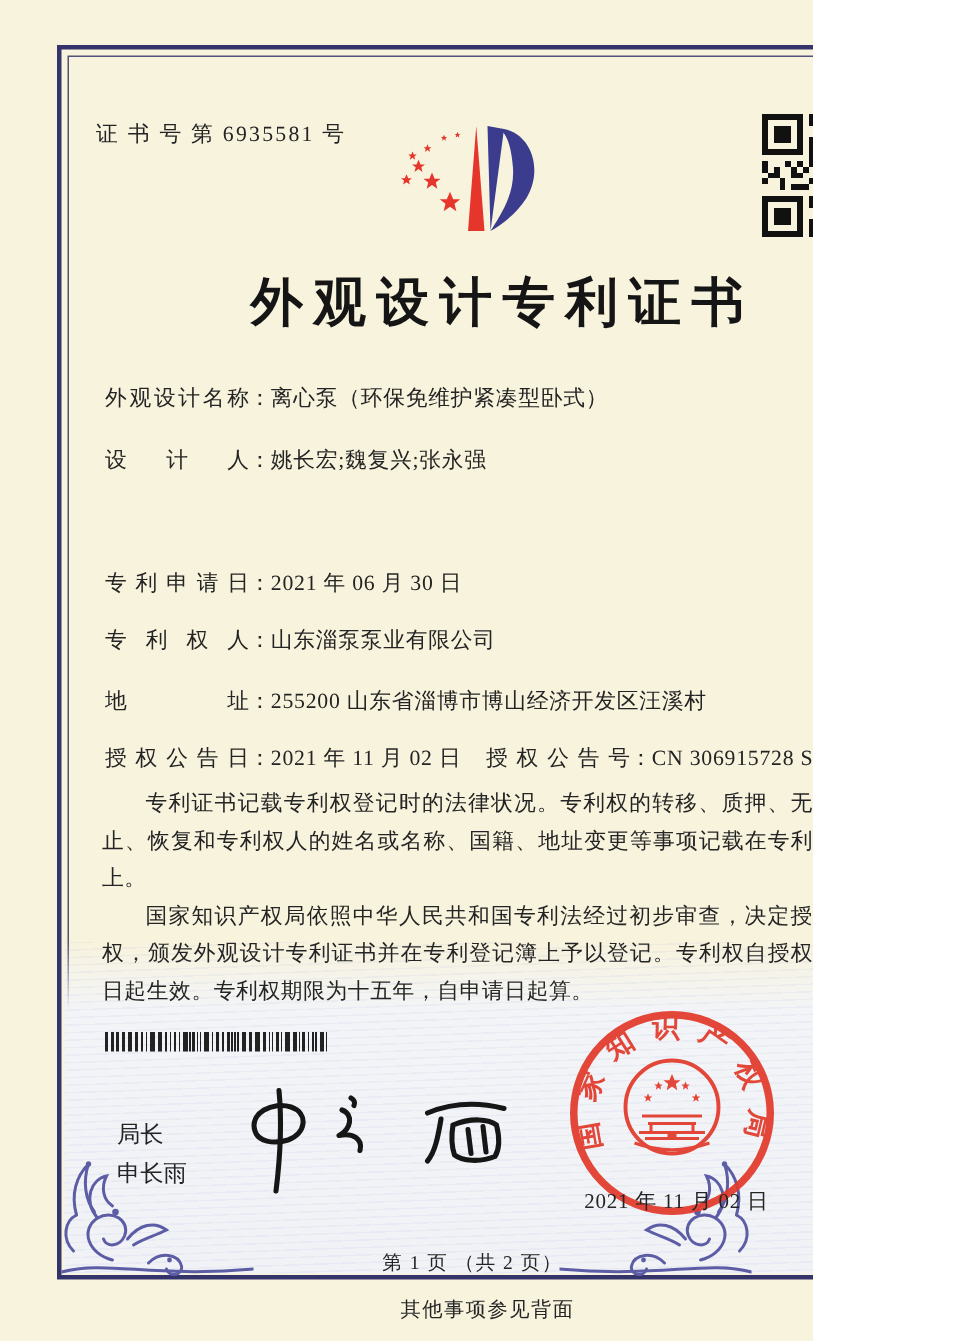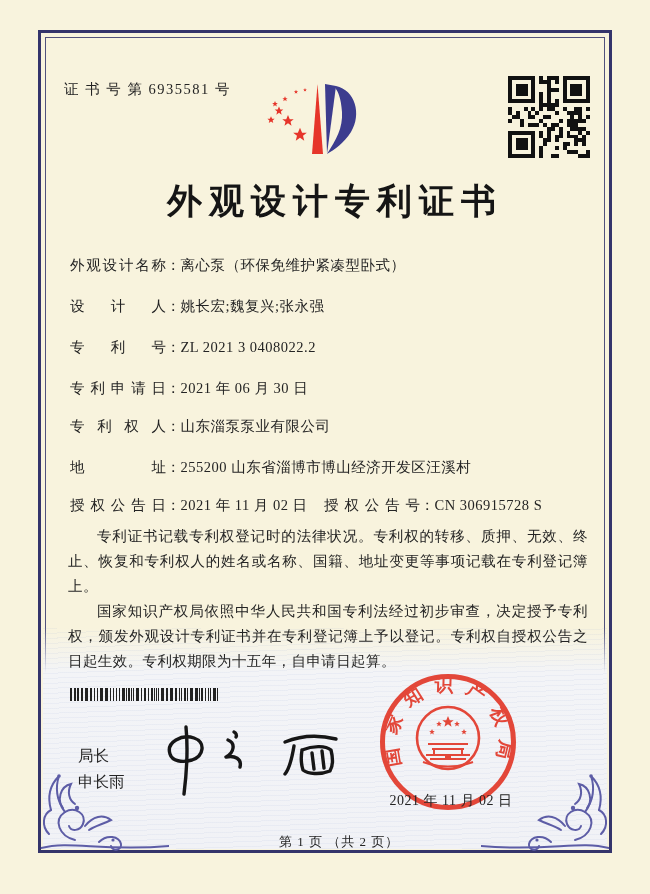--- a/index.html
+++ b/index.html
@@ -1,17 +1,17 @@
 <!DOCTYPE html>
 <html style="--page-cream: #f8f3dd; --border-navy: #34346b; --seal-red: #e23a2b; --logo-red: #e6352a; --logo-blue: #3c3c8e; --ornament-blue: #5d5da6; --ink-black: #1a1a1a;"><head>
 <meta charset="utf-8">
 <style>
   html,body{margin:0;padding:0;}
   body{width:650px;height:894px;font-family:"Liberation Serif","DejaVu Serif",serif;}
-  .page{position:relative;width:650px;height:894px;background:var(--page-cream);overflow:hidden;color:#242424;}
+  .page{position:relative;width:542px;height:894px;background:var(--page-cream);overflow:hidden;color:#242424;}
   .frame{position:absolute;left:38px;top:30px;width:574px;height:823px;border:3px solid var(--border-navy);box-sizing:border-box;z-index:0;}
   .frame-inner{position:absolute;left:4px;top:4px;right:4px;bottom:4px;border:1px solid var(--border-navy);opacity:.85;}
   .lower-wash{position:absolute;left:43px;top:628px;width:564px;height:221px;z-index:1;
     background:
       repeating-linear-gradient(178deg, rgba(140,160,210,.09) 0 1px, rgba(255,255,255,0) 1px 5px),
       linear-gradient(180deg, rgba(243,244,247,0) 0, #f3f4f7 45px, #f1f2f6 100%);}
   .cert-number{position:absolute;left:64px;top:80px;font-size:14.5px;letter-spacing:1.5px;z-index:5;}
   .logo{position:absolute;left:256px;top:80px;width:108px;height:92px;z-index:5;}
   .qr{position:absolute;left:508px;top:76px;width:82px;height:82px;z-index:5;}
   .title{position:absolute;left:0;top:178px;width:650px;text-align:center;font-size:35px;font-weight:bold;letter-spacing:7px;color:#151515;z-index:5;padding-left:10px;}
@@ -22,21 +22,21 @@
   .paragraphs{position:absolute;left:68px;top:524px;width:520px;z-index:5;}
   .paragraphs p{margin:0;text-indent:2em;font-size:14.5px;line-height:25px;text-align:justify;letter-spacing:.4px;}
   .barcode{position:absolute;left:70px;top:688px;width:150px;height:13px;z-index:5;}
   .signer{position:absolute;left:78px;top:744px;font-size:15.5px;line-height:26px;z-index:5;font-family:Liberation Mono, monospace;}
   .signature{position:absolute;left:150px;top:720px;width:195px;height:90px;z-index:5;}
   .seal{position:absolute;left:378px;top:672px;width:140px;height:140px;z-index:4;opacity:.93;}
   .seal-date{position:absolute;left:386px;top:792px;width:130px;text-align:center;font-size:14px;letter-spacing:.5px;z-index:6;}
   .ornament{position:absolute;width:128px;height:96px;z-index:2;top:756px;}
   .ornament.left{left:41px;}
   .ornament.right{right:41px;transform:scaleX(-1);}
-  .footer-page{position:absolute;left:52px;top:833px;width:574px;text-align:center;font-size:13px;letter-spacing:1px;z-index:5;}
+  .footer-page{position:absolute;left:28px;top:833px;width:574px;text-align:center;font-size:13px;letter-spacing:1px;z-index:5;}
   .footer-note{position:absolute;left:38px;top:864px;width:574px;text-align:center;font-size:13.5px;letter-spacing:1px;z-index:5;}
   svg{display:block;}
 </style>
 </head>
 <body>
 
 <div class="page">
 
   <div class="frame">
     <div class="frame-inner"></div>
@@ -197,23 +197,20 @@
     </svg>
 
   <div class="title">外观设计专利证书</div>
 
   <div class="field-row" style="top:256px">
     <span class="flabel">外观设计名称</span><span>：</span><span class="fvalue">离心泵（环保免维护紧凑型卧式）</span>
   </div>
   <div class="field-row" style="top:297px">
     <span class="flabel">设 计 人</span><span>：</span><span class="fvalue">姚长宏;魏复兴;张永强</span>
   </div>
-  <div class="field-row" style="top:338px">
-    <span class="flabel">专 利 号</span><span>：</span><span class="fvalue">ZL 2021 3 0408022.2</span>
-  </div>
   <div class="field-row" style="top:379px">
     <span class="flabel">专利申请日</span><span>：</span><span class="fvalue">2021 年 06 月 30 日</span>
   </div>
   <div class="field-row" style="top:417px">
     <span class="flabel">专 利 权 人</span><span>：</span><span class="fvalue">山东淄泵泵业有限公司</span>
   </div>
   <div class="field-row" style="top:458px">
     <span class="flabel">地 址</span><span>：</span><span class="fvalue">255200 山东省淄博市博山经济开发区汪溪村</span>
   </div>
   <div class="field-row" style="top:496px">
@@ -352,14 +349,15 @@
       <path d="M10,54 C6,40 10,28 18,20 C14,32 16,44 22,52"></path>
     </g>
     <g style="fill:var(--ornament-blue)">
       <circle cx="36" cy="52" r="2.2"></circle>
       <circle cx="72" cy="84" r="1.6"></circle>
       <circle cx="18" cy="20" r="1.8"></circle>
     </g>
   </svg>
 
   <div class="footer-page">第 1 页 （共 2 页）</div>
+  <div class="footer-note">其他事项参见背面</div>
 
 </div>
 
 </body></html>

